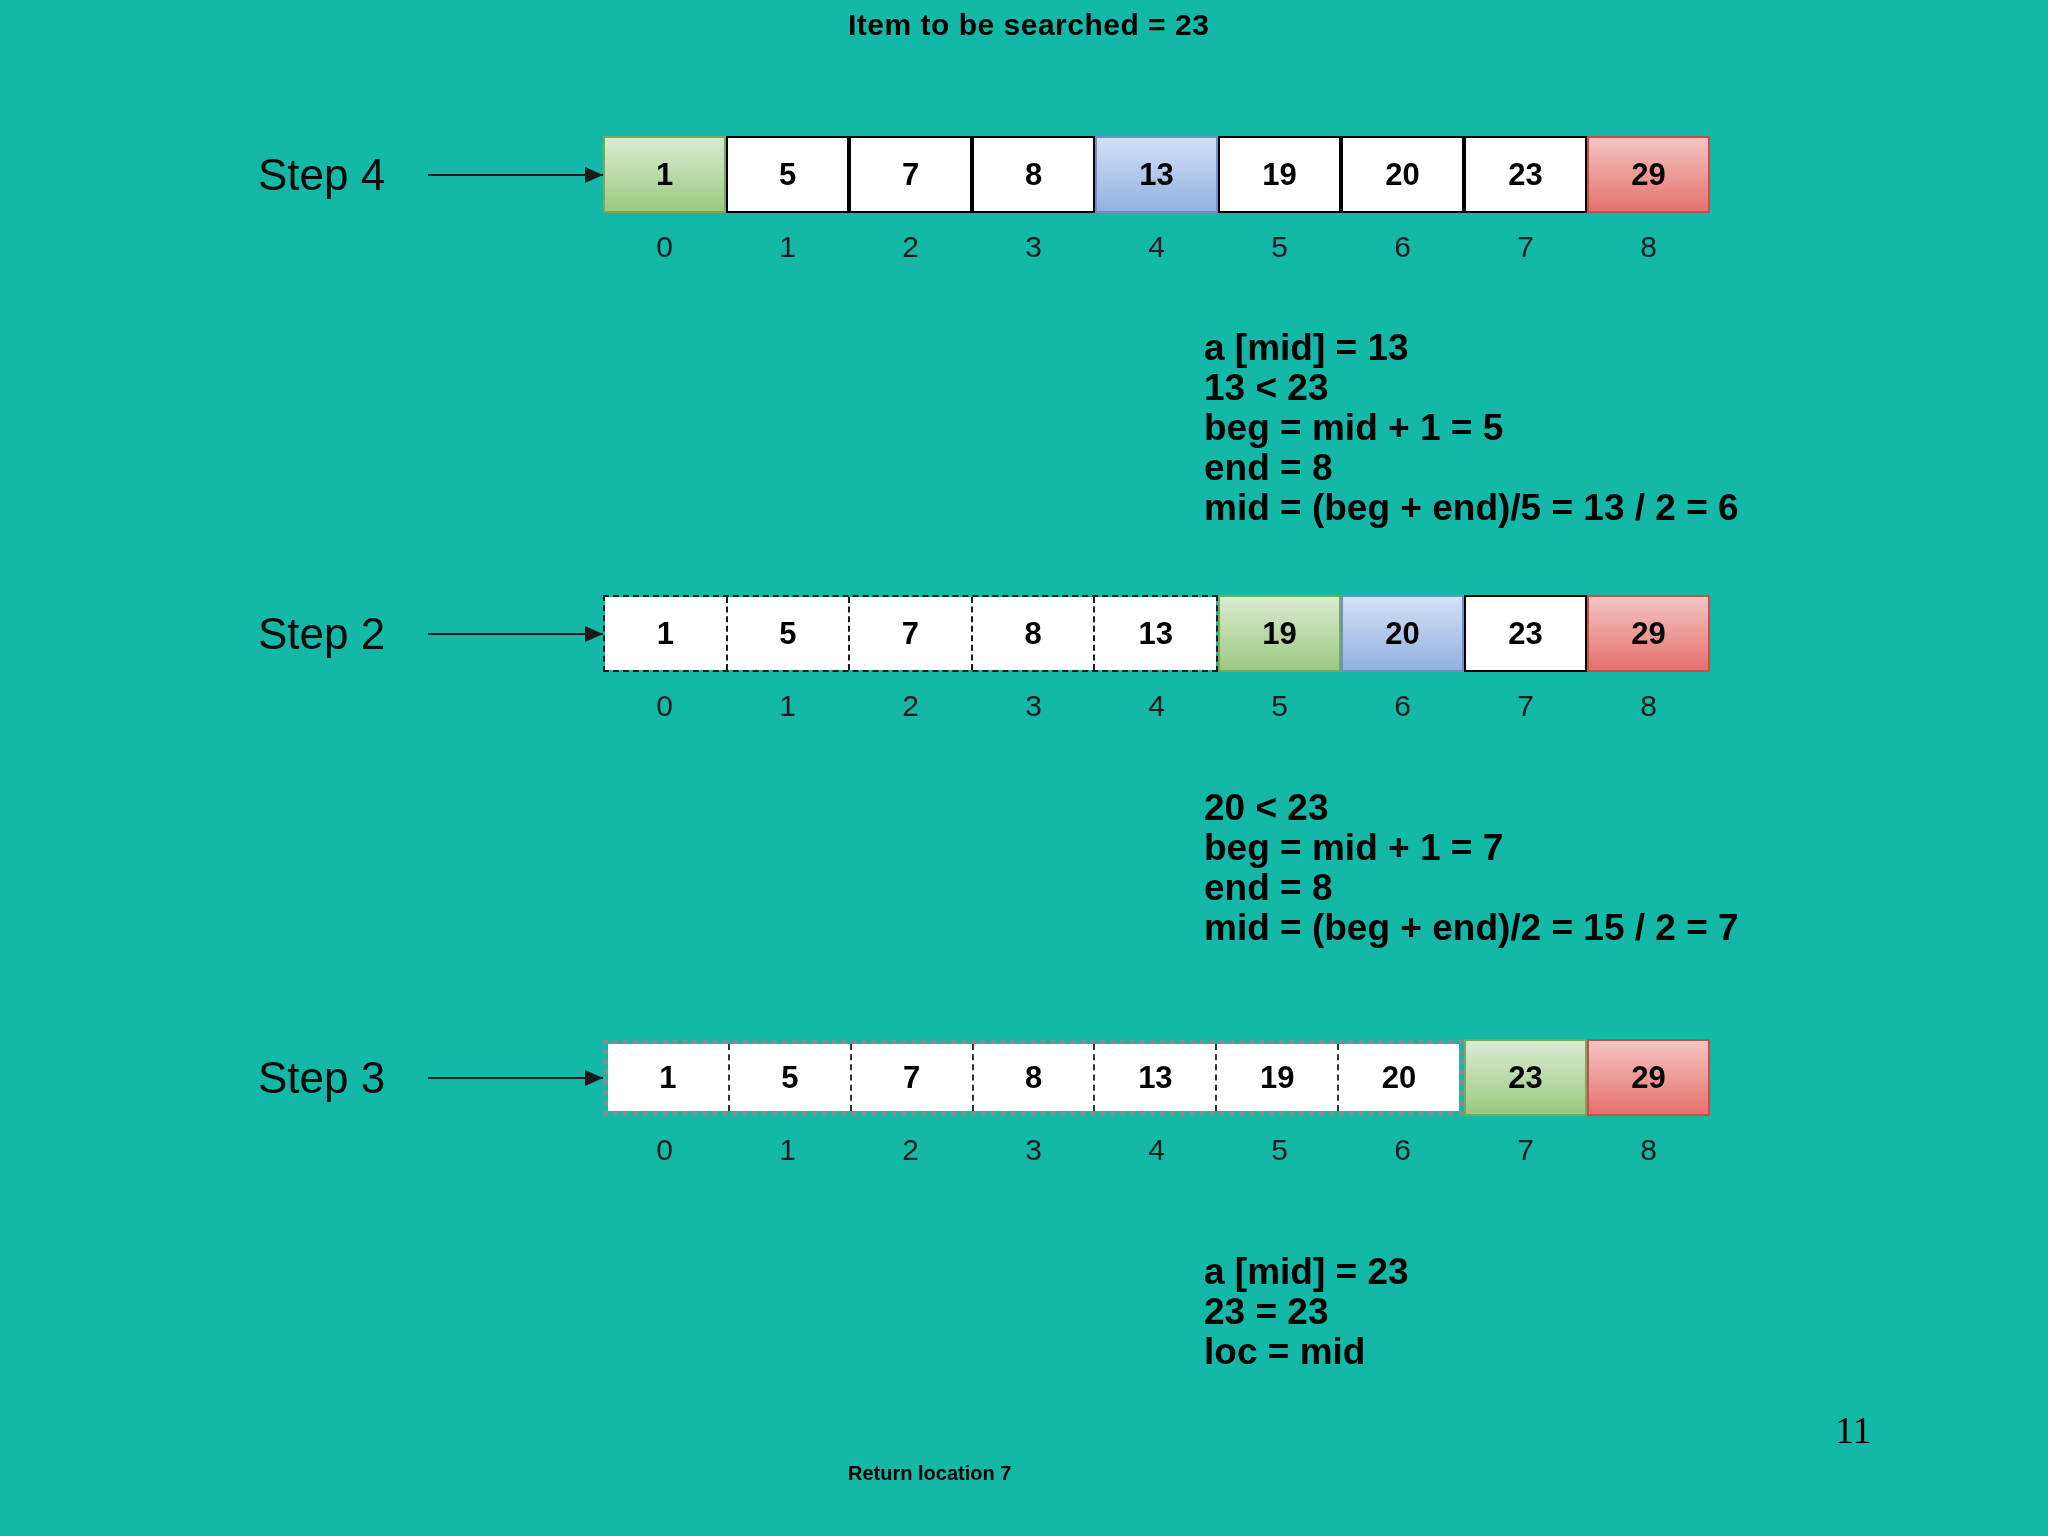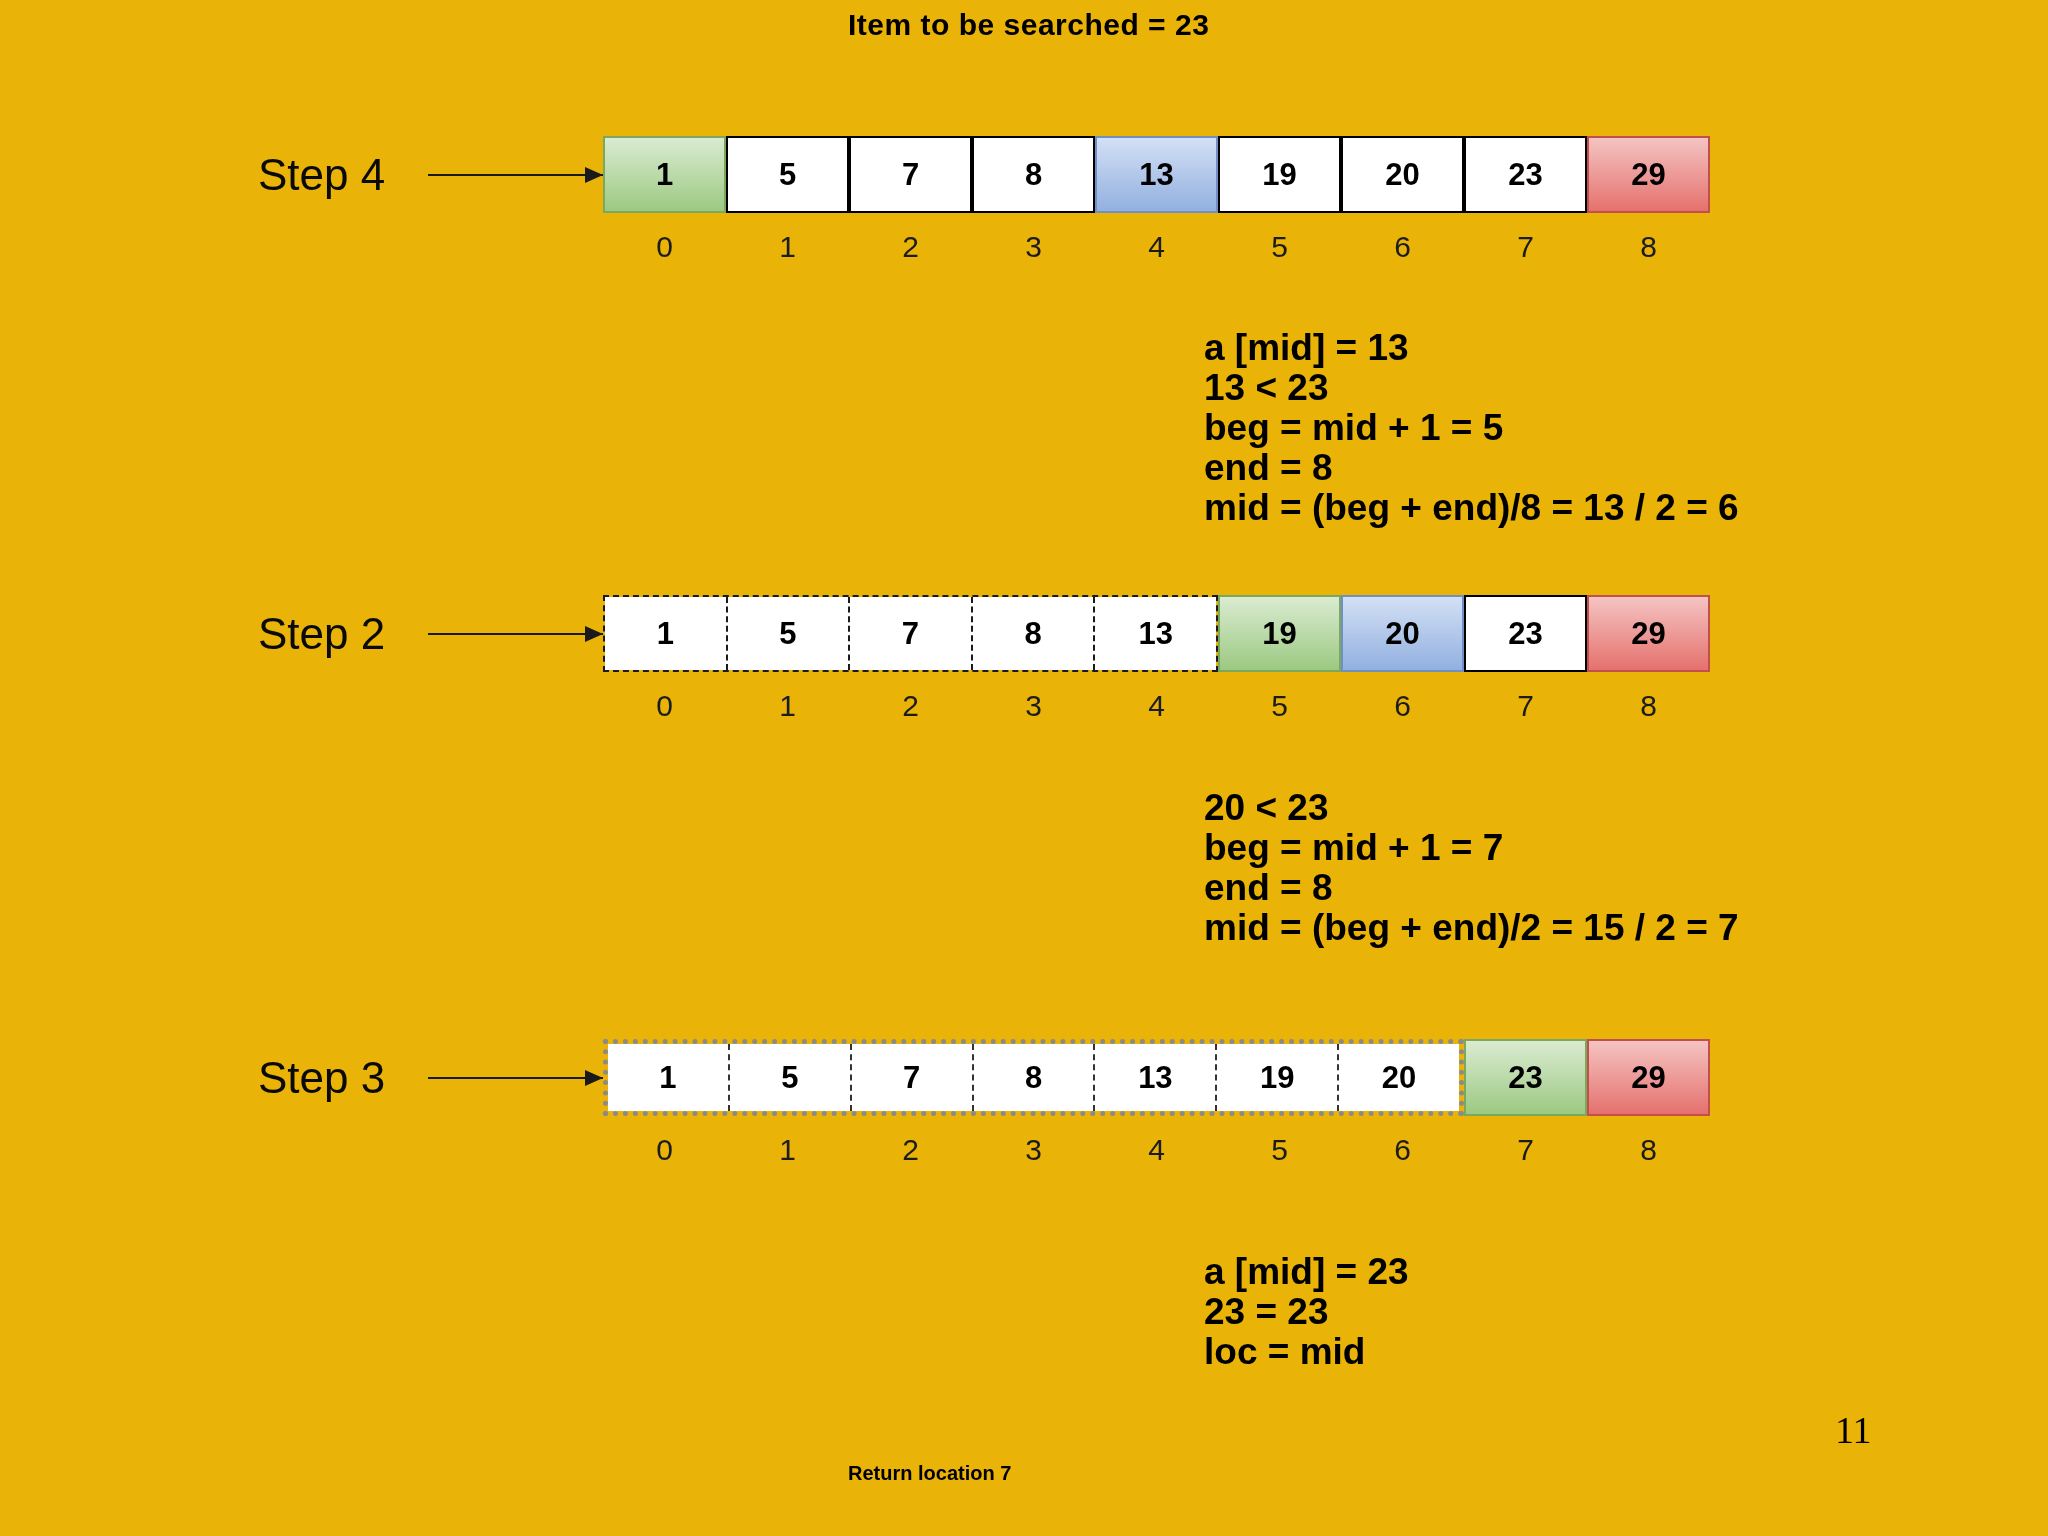--- a/index.html
+++ b/index.html
@@ -1,17 +1,17 @@
 <!DOCTYPE html>
 <html><head>
 <meta charset="utf-8">
 <style>
   html,body{margin:0;padding:0;background:#fff;}
   .page{
-    position:relative;width:2048px;height:1536px;background:#eab308;
+    position:relative;width:2048px;height:1536px;background:#14b8a6;
     font-family:"Liberation Sans", sans-serif;color:#000;overflow:hidden;
   }
   .title{
     position:absolute;top:8px;left:848px;
     font-size:30px;font-weight:bold;letter-spacing:0.5px;
   }
   .step{position:absolute;left:258px;width:1452px;height:150px;}
   .step-row{display:flex;align-items:center;height:77px;}
   .step-label{
     width:170px;flex:0 0 170px;font-size:44px;font-weight:400;color:#0a0a0a;
@@ -152,21 +152,21 @@
         <div class="index">7</div>
         <div class="index">8</div>
       </div>
   </section>
 
   <div class="notes" style="top:328px">
       <div>a [mid] = 13</div>
       <div>13 &lt; 23</div>
       <div>beg = mid + 1 = 5</div>
       <div>end = 8</div>
-      <div>mid = (beg + end)/8 = 13 / 2 = 6</div>
+      <div>mid = (beg + end)/5 = 13 / 2 = 6</div>
     </div>
   <div class="notes" style="top:788px">
       <div>20 &lt; 23</div>
       <div>beg = mid + 1 = 7</div>
       <div>end = 8</div>
       <div>mid = (beg + end)/2 = 15 / 2 = 7</div>
     </div>
   <div class="notes" style="top:1252px">
       <div>a [mid] = 23</div>
       <div>23 = 23</div>

